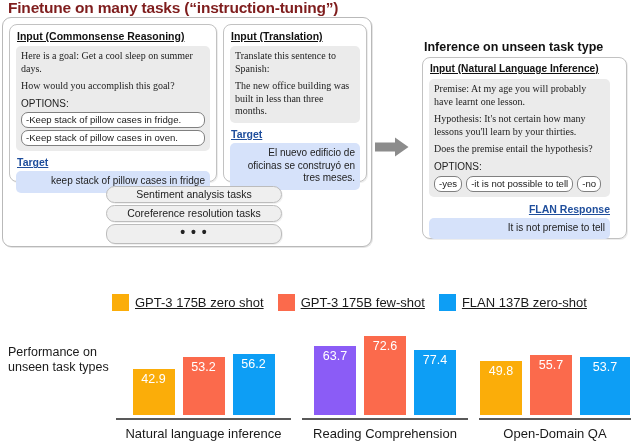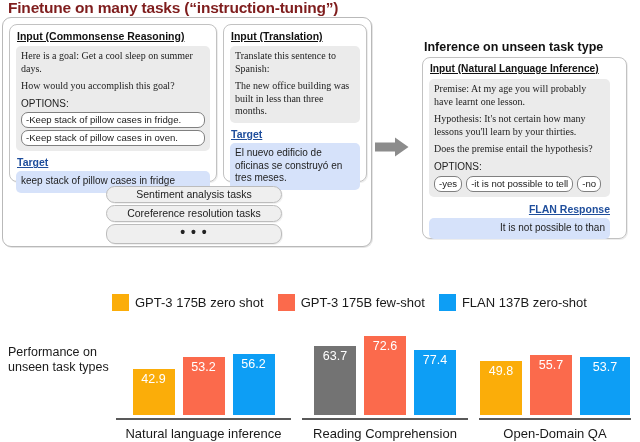--- a/index.html
+++ b/index.html
@@ -97,20 +97,21 @@
     margin: 5px 0 3px 1px;
     line-height: 12px;
   }
   .blue-block {
     background: #d6e2fa;
     border-radius: 5px;
     padding: 4px 5px 5px 5px;
     font-size: 10px;
     line-height: 12.6px;
     color: #222;
+    text-align: right;
   }
 
   
   .stack-pill {
     position: absolute;
     left: 103px;
     width: 176px;
     height: 17px;
     border: 1px solid #bcbcbc;
     border-radius: 9px;
@@ -181,21 +182,21 @@
   #chart-legend {
     position: absolute;
     left: 112px;
     top: 294px;
     display: flex;
     align-items: center;
     gap: 14px;
   }
   .legend-entry { display: flex; align-items: center; gap: 6px; }
   .legend-swatch { width: 17px; height: 17px; display: block; }
-  .legend-text { font-size: 13px; color: #1a1a1a; white-space: nowrap; }
+  .legend-text { font-size: 13px; color: #1a1a1a; white-space: nowrap; text-decoration: underline; }
 
   
   #chart-area {
     position: absolute;
     left: 0;
     top: 322px;
     width: 640px;
     height: 120px;
   }
   #y-axis-caption {
@@ -314,21 +315,21 @@
     <p>Hypothesis: It's not certain how many lessons you'll learn by your thirties.</p>
     <p>Does the premise entail the hypothesis?</p>
     <div>OPTIONS:</div>
     <div class="options-row">
       <span class="option-pill">-yes</span>
       <span class="option-pill">-it is not possible to tell</span>
       <span class="option-pill">-no</span>
     </div>
   </div>
   <div class="flan-label">FLAN Response</div>
-  <div class="blue-block" id="flan-response-block">It is not possible to than</div>
+  <div class="blue-block" id="flan-response-block">It is not premise to tell</div>
 </div>
 
 <div id="chart-legend">
   <div class="legend-entry">
     <span class="legend-swatch" style="background:#FBAD09"></span>
     <span class="legend-text">GPT-3 175B zero shot</span>
   </div>
   <div class="legend-entry">
     <span class="legend-swatch" style="background:#FB6A4C"></span>
     <span class="legend-text">GPT-3 175B few-shot</span>
@@ -354,21 +355,21 @@
         <span class="bar-value">53.2</span>
       </div>
       <div class="bar" style="height: 60.8282px; background: rgb(13, 158, 245);">
         <span class="bar-value">56.2</span>
       </div>
     </div>
   </div>
 
   <div class="bar-group" id="group-1">
     <div class="bars-row">
-      <div class="bar" style="height: 68.9459px; background: #737373;">
+      <div class="bar" style="height: 68.9459px; background: #8b5cf6;">
         <span class="bar-value">63.7</span>
       </div>
       <div class="bar" style="height: 78.5788px; background: rgb(251, 106, 76);">
         <span class="bar-value">72.6</span>
       </div>
       <div class="bar" style="height: 65px; background: rgb(13, 158, 245);">
         <span class="bar-value">77.4</span>
       </div>
     </div>
   </div>

